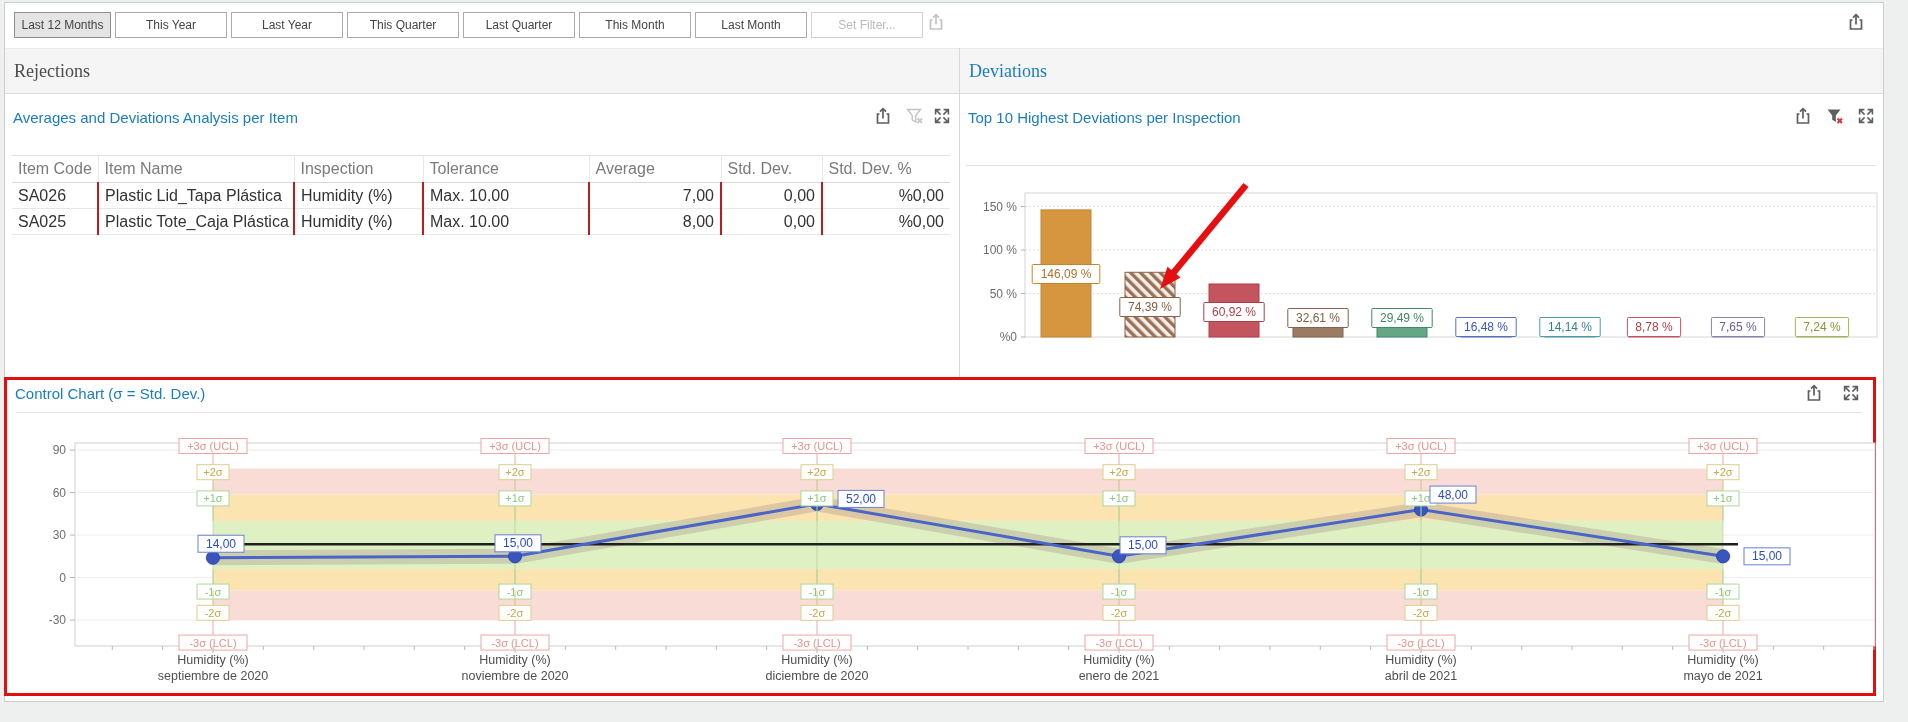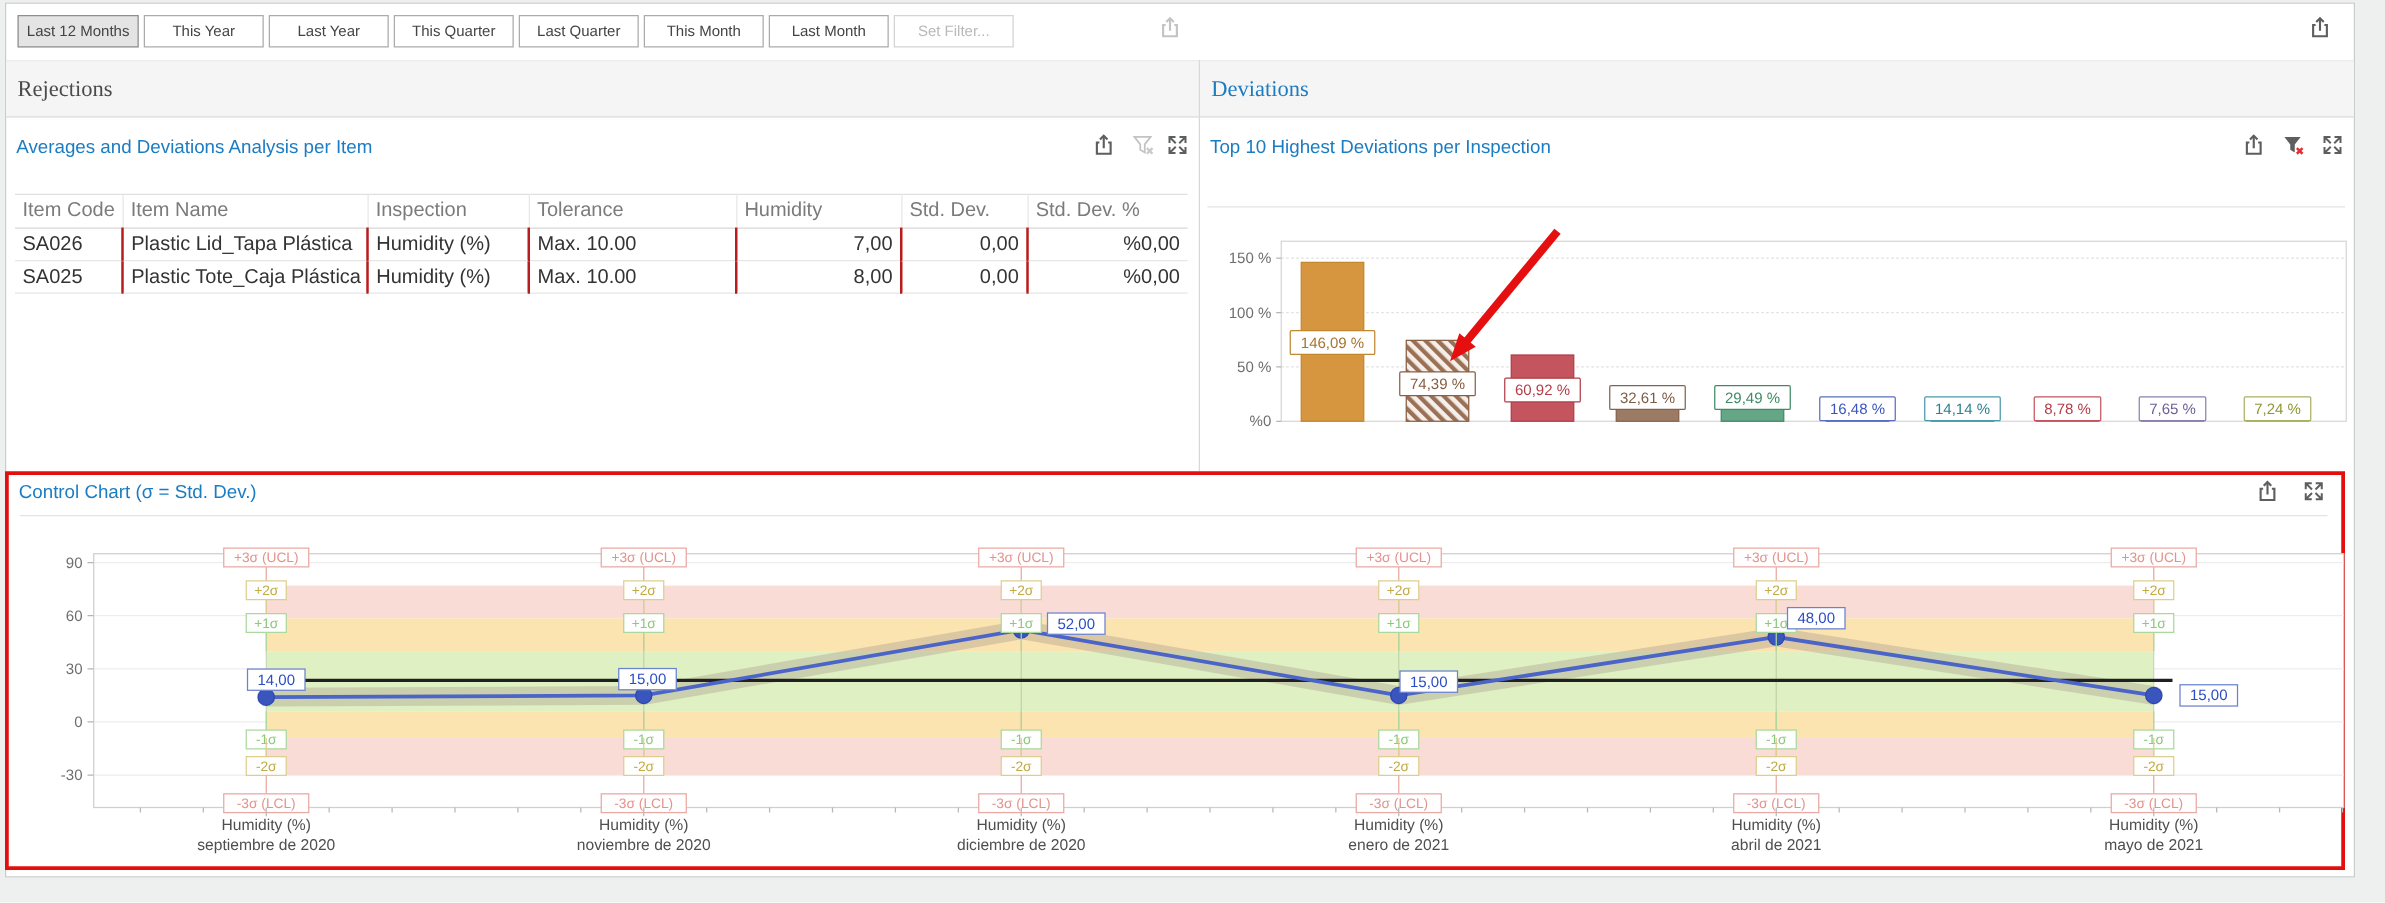--- a/index.html
+++ b/index.html
@@ -9,21 +9,21 @@
     font-family:"Liberation Sans","DejaVu Sans",sans-serif;
     -webkit-font-smoothing:antialiased;
   }
   #surface{
     position:absolute;left:4px;top:2px;width:1878px;height:698px;
     background:#ffffff;border:1px solid #c9cdcc;
   }
   
   #toolbar{position:absolute;left:14px;top:12px;display:flex;gap:4px;}
   .btn{
-    box-sizing:border-box;width:96px;height:26px;line-height:24px;text-align:center;
+    box-sizing:border-box;width:112px;height:26px;line-height:24px;text-align:center;
     font-size:12px;color:#444;background:#fff;border:1px solid #ababab;cursor:pointer;
     white-space:nowrap;overflow:hidden;
   }
   .btn.selected{background:#e4e4e4;border-color:#8f8f8f;width:97px;}
   .btn.disabled{color:#b9b9b9;border-color:#d3d3d3;cursor:default;}
   
   .panel-hdr{
     position:absolute;top:48px;height:46px;background:#f5f5f5;
     border-bottom:1px solid #dcdcdc;border-top:1px solid #ececec;
     display:flex;align-items:center;box-sizing:border-box;font-family:Liberation Serif, serif;
@@ -124,21 +124,21 @@
       <col style="width:132px">
       <col style="width:101px">
       <col style="width:128px">
   </colgroup>
   <thead>
       <tr id="grid-head">
         <th>Item Code</th>
         <th>Item Name</th>
         <th>Inspection</th>
         <th>Tolerance</th>
-        <th>Humidity</th>
+        <th>Average</th>
         <th>Std. Dev.</th>
         <th>Std. Dev. %</th>
       </tr>
     </thead>
   <tbody id="grid-body">
       <tr>
         <td>SA026</td>
         <td>Plastic Lid_Tapa Plástica</td>
         <td>Humidity (%)</td>
         <td>Max. 10.00</td>

